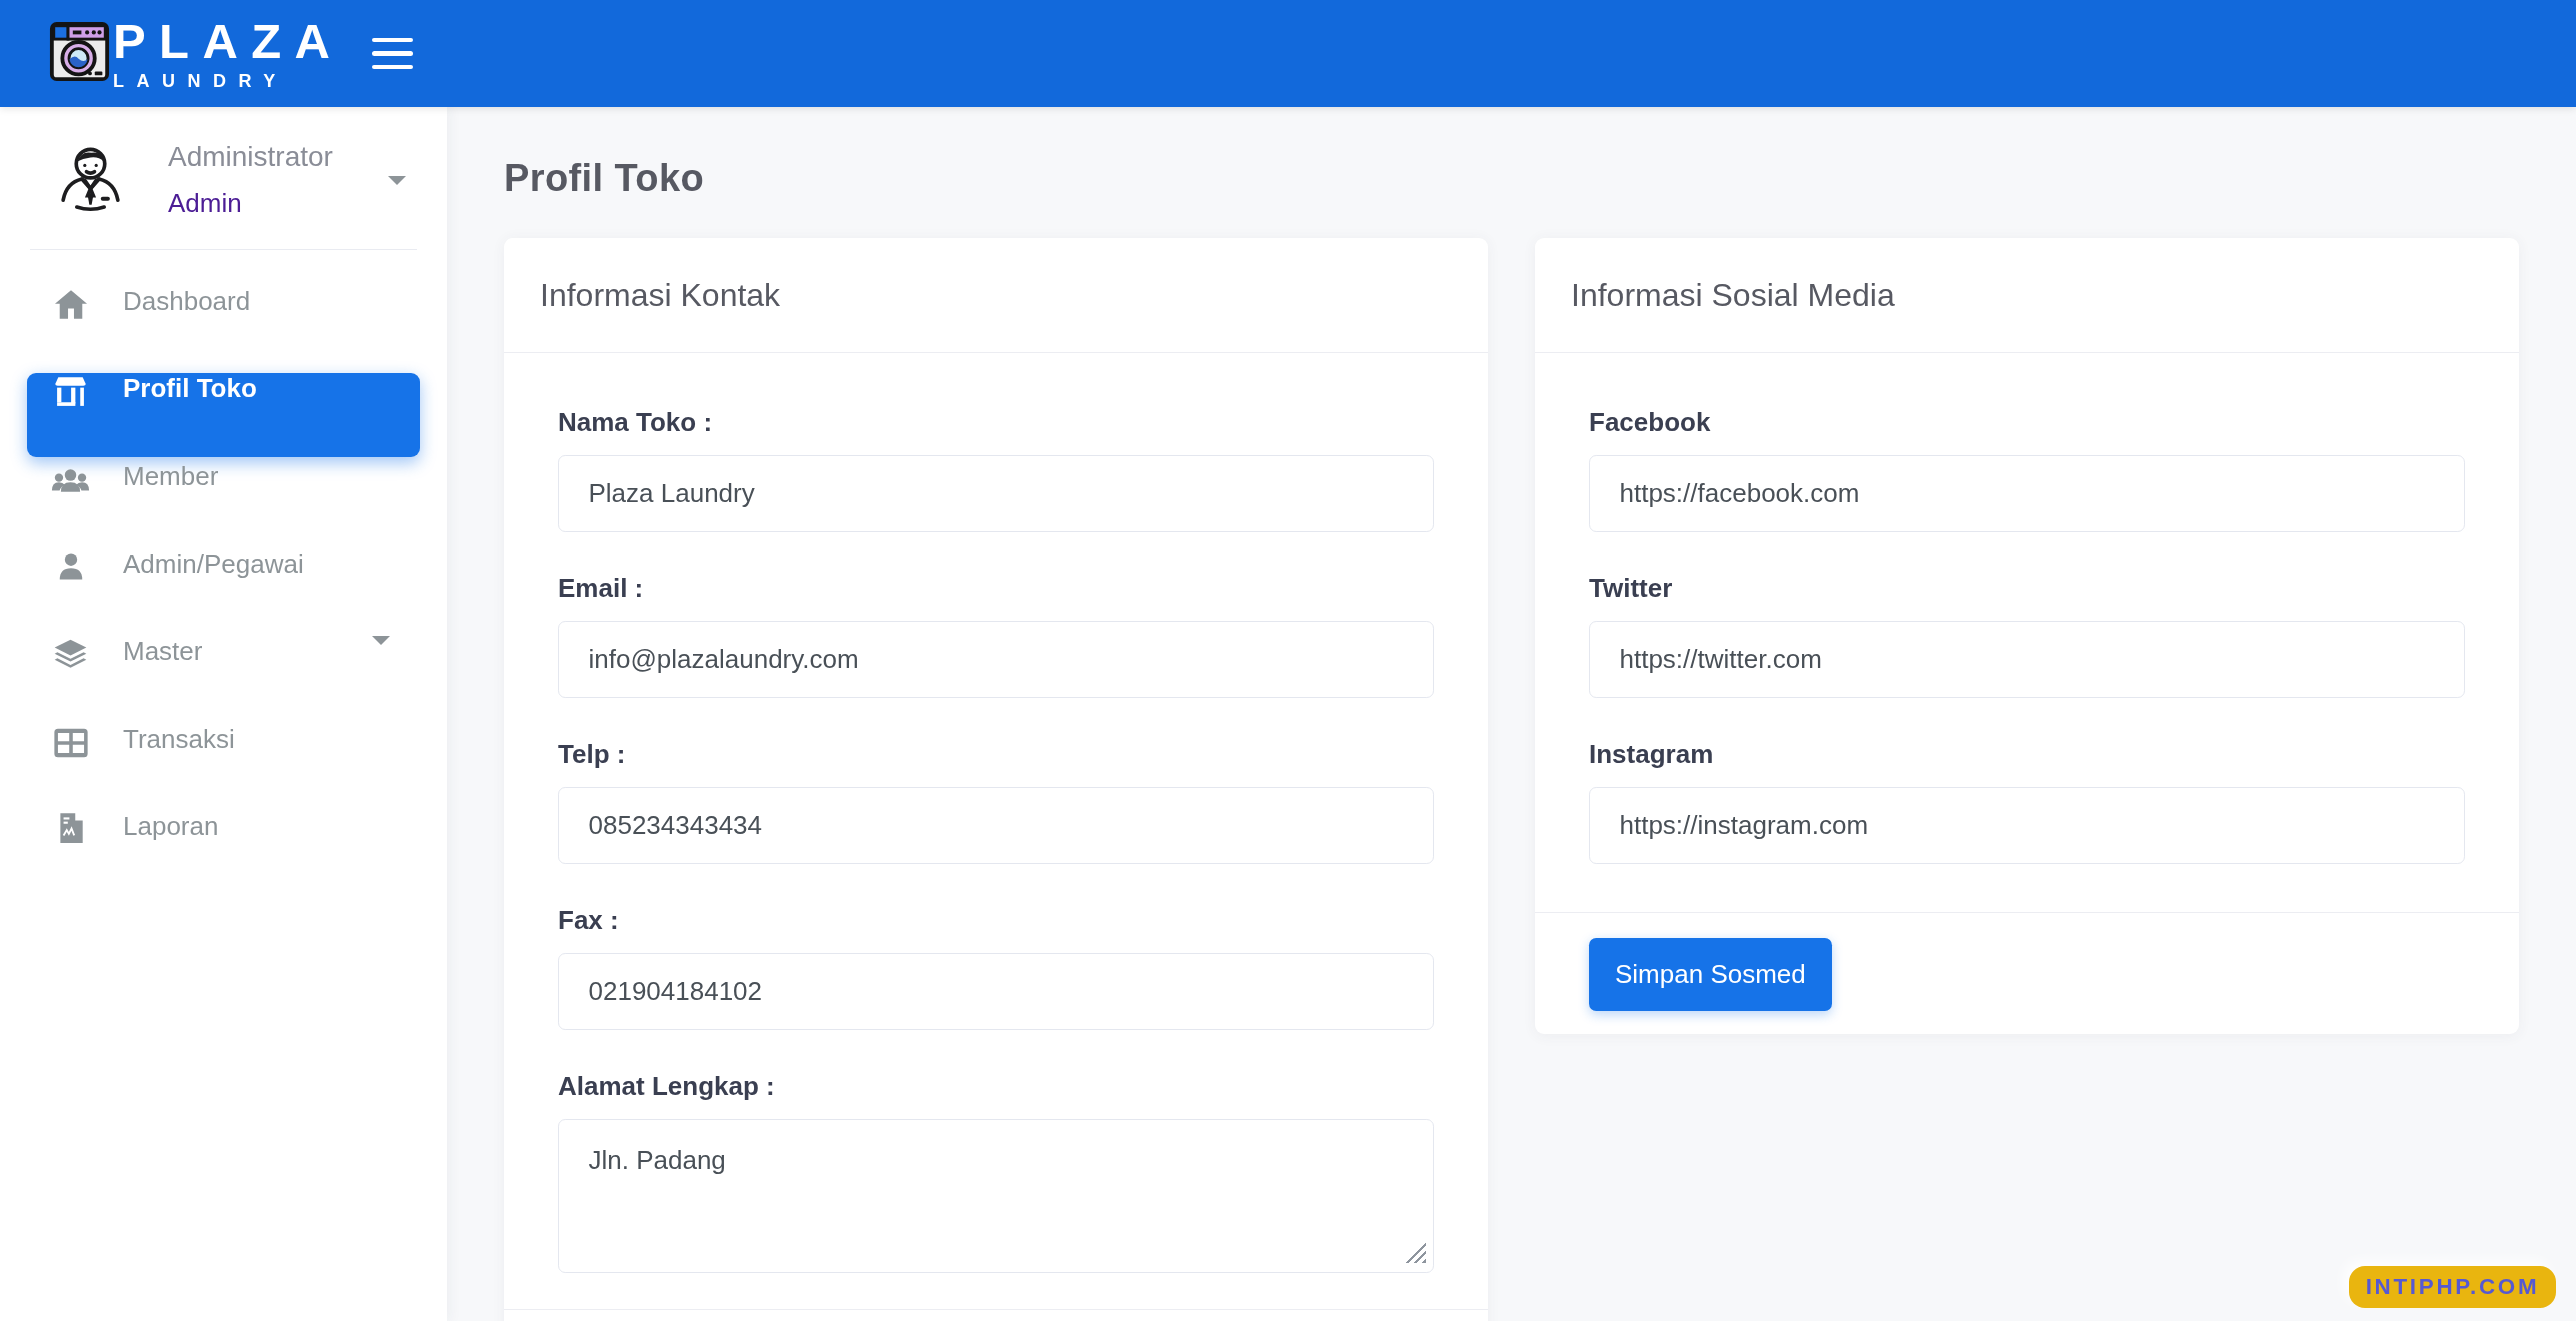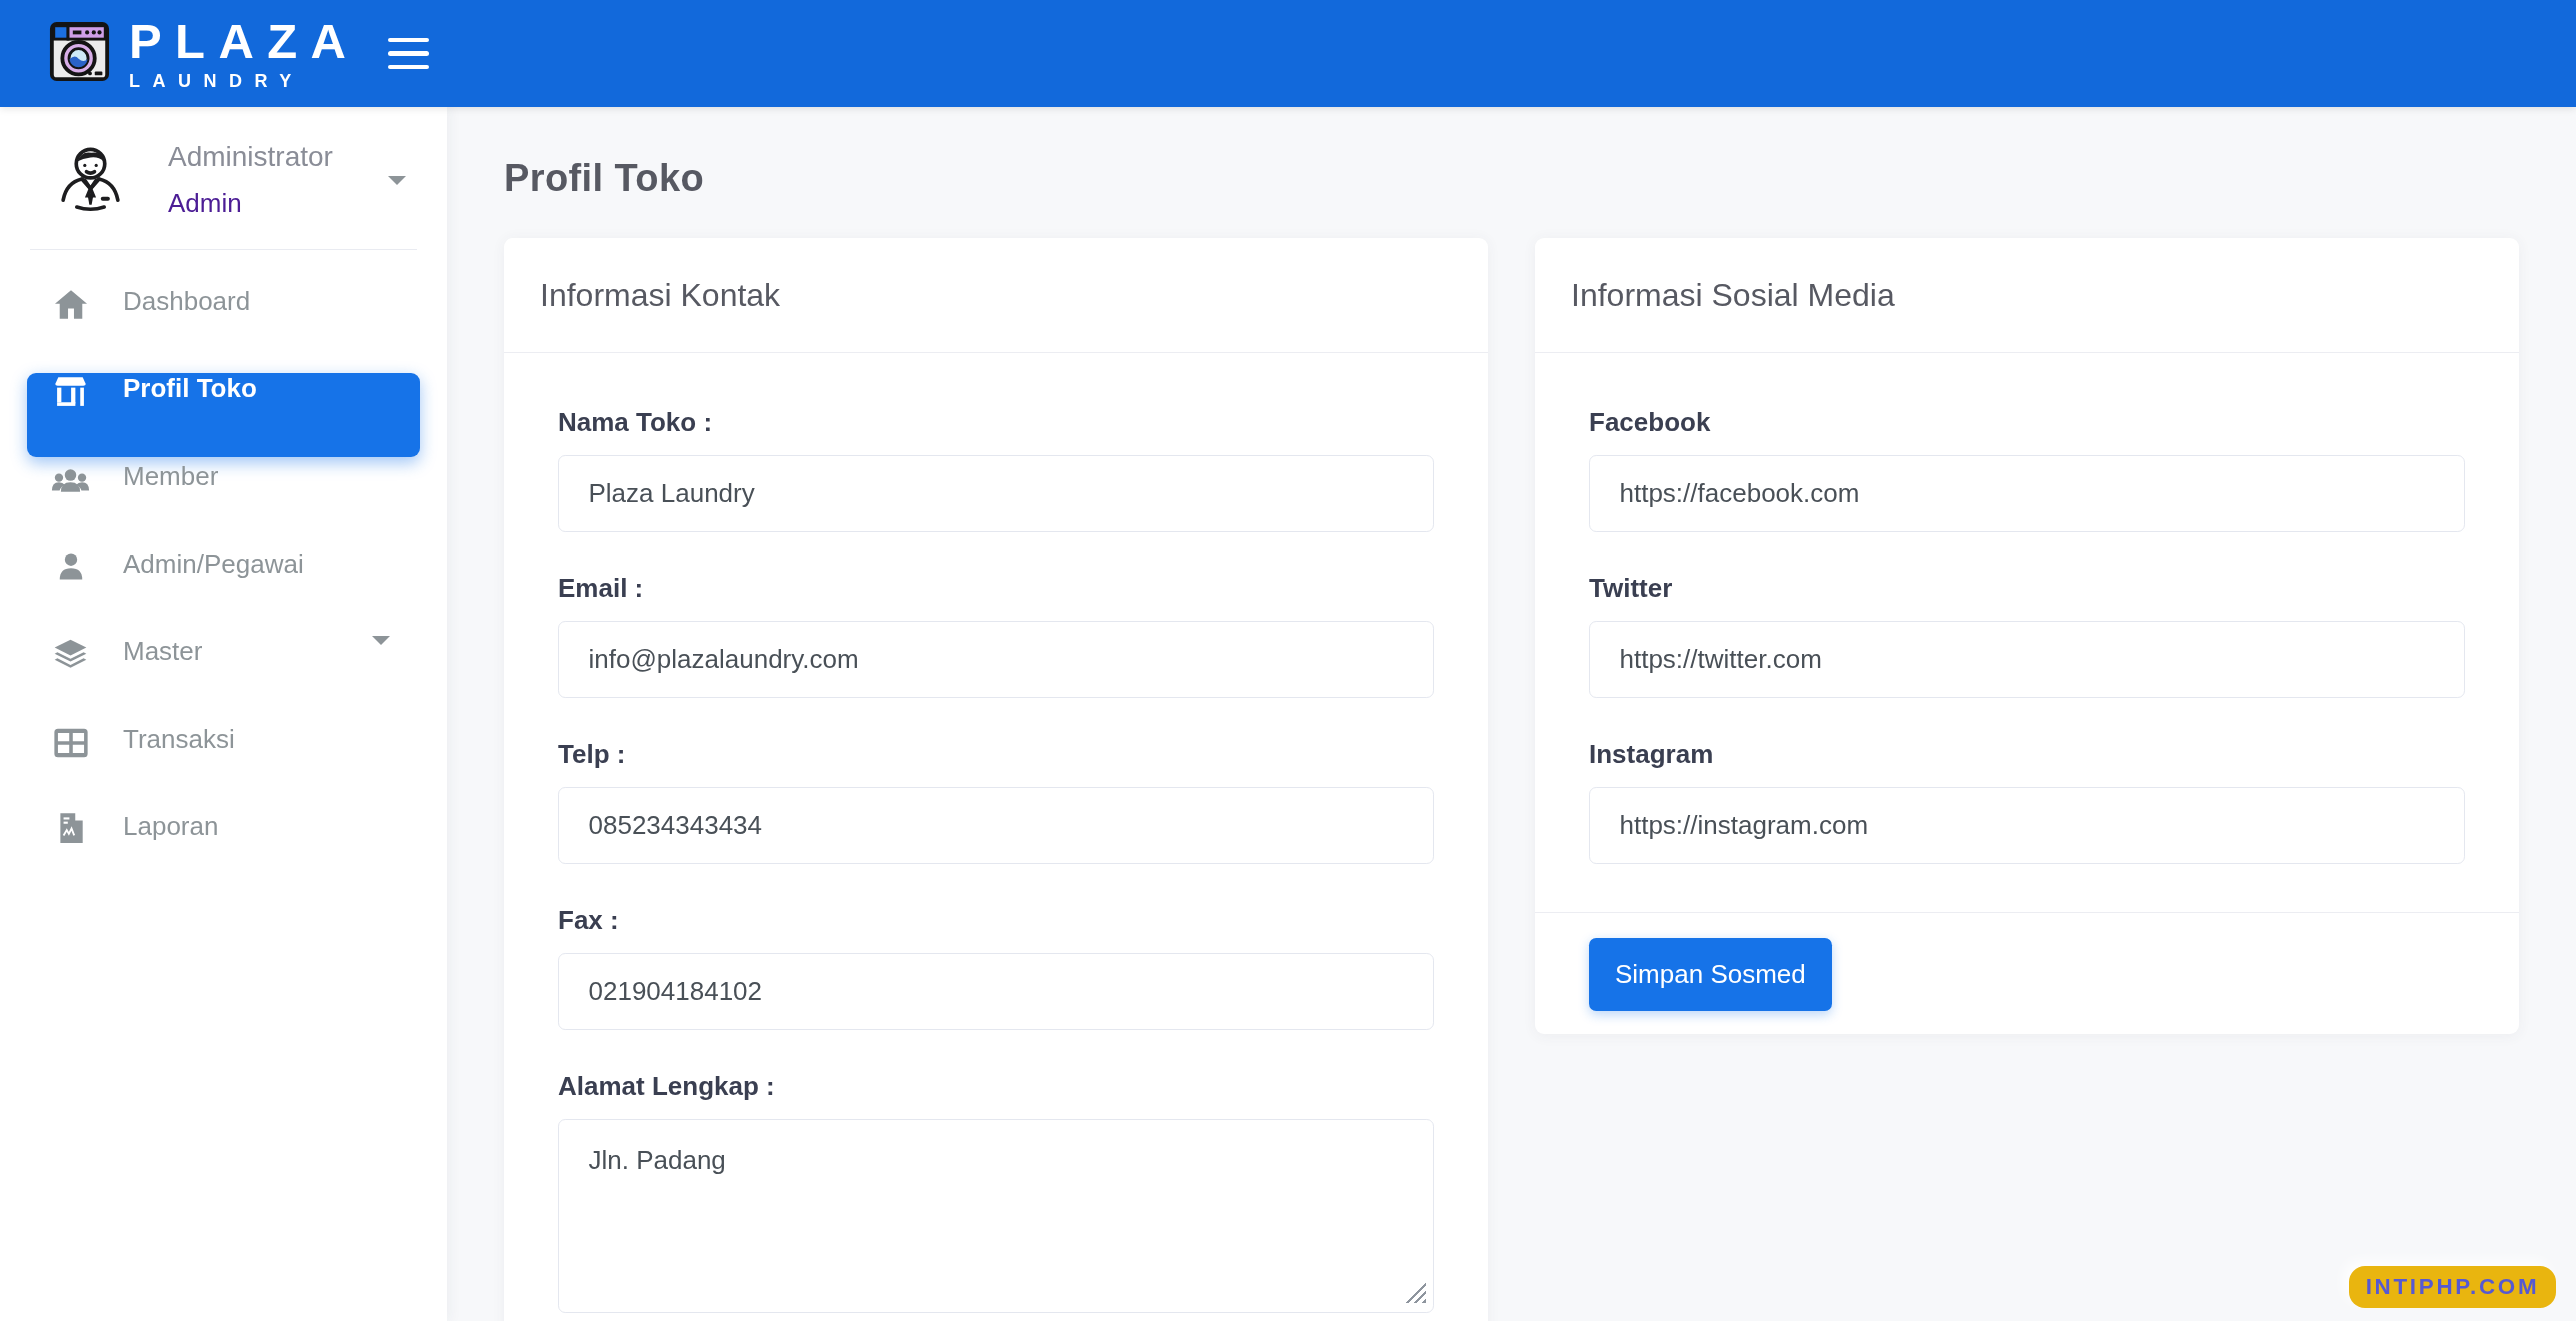--- a/index.html
+++ b/index.html
@@ -9,21 +9,21 @@
     background:#f7f8fa;
     position:relative;
   }
 
   
   .topbar {
     position:absolute; top:0; left:0; width:2576px; height:107px;
     background:#1269db; display:flex; align-items:center; z-index:20;
     box-shadow:0 1.8px 7.2px rgba(0,0,0,.10);
   }
-  .brand { display:flex; align-items:center; padding-left:49px; gap:19px; }
+  .brand { display:flex; align-items:center; padding-left:49px; gap:3px; }
   .brand-text { color:#fff; line-height:1; display:flex; flex-direction:column; }
   .brand-line1 { font-size:49px; font-weight:800; letter-spacing:13.4px; }
   .brand-line2 { font-size:18px; font-weight:700; letter-spacing:12.5px; margin-top:6.3px; }
   .hamburger { margin-left:23px; display:flex; flex-direction:column; gap:9px; cursor:pointer; padding:5.4px; }
   .hamburger span { display:block; width:41px; height:4.5px; background:#fff; border-radius:2.7px; }
 
   
   .sidebar {
     position:absolute; top:107px; left:0; width:447px; height:1215px;
     background:#fff; box-shadow:2.7px 0 12.5px rgba(40,50,70,.05); z-index:10;
@@ -68,21 +68,21 @@
   .form-group { margin-bottom:41px; }
   .form-group:last-child { margin-bottom:0;margin-top:40px; }
   .form-label { display:block; font-size:26px; font-weight:700; color:#3a3f51; margin-bottom:18px; line-height:30px; }
   .form-input {
     width:100%; height:77px; border:1.3px solid #e4e7ef; border-radius:7.2px;
     padding:0 29.5px; font-size:26px; color:#495057; background:#fff; outline:none;
     font-family:"Liberation Sans","DejaVu Sans",sans-serif;
   }
   .ta-wrap { position:relative; }
   .form-textarea {
-    width:100%; height:194px; border:1.3px solid #e4e7ef; border-radius:7.2px;
+    width:100%; height:154px; border:1.3px solid #e4e7ef; border-radius:7.2px;
     padding:25px 29.5px; font-size:26px; color:#495057; background:#fff; outline:none;
     resize:none; font-family:"Liberation Sans","DejaVu Sans",sans-serif; display:block;
   }
   .resize-handle {
     position:absolute; right:8px; bottom:9.8px; width:21.5px; height:21.5px;
     background:repeating-linear-gradient(135deg, transparent 0 3.6px, #8e959e 3.6px 5.8px);
     clip-path:polygon(100% 0, 100% 100%, 0 100%);
   }
   .card-footer-left { border-top:0.9px solid #ecedf2; height:107px; }
   .card-footer-right { border-top:0.9px solid #ecedf2; padding:25px 54px 23px 54px; }

